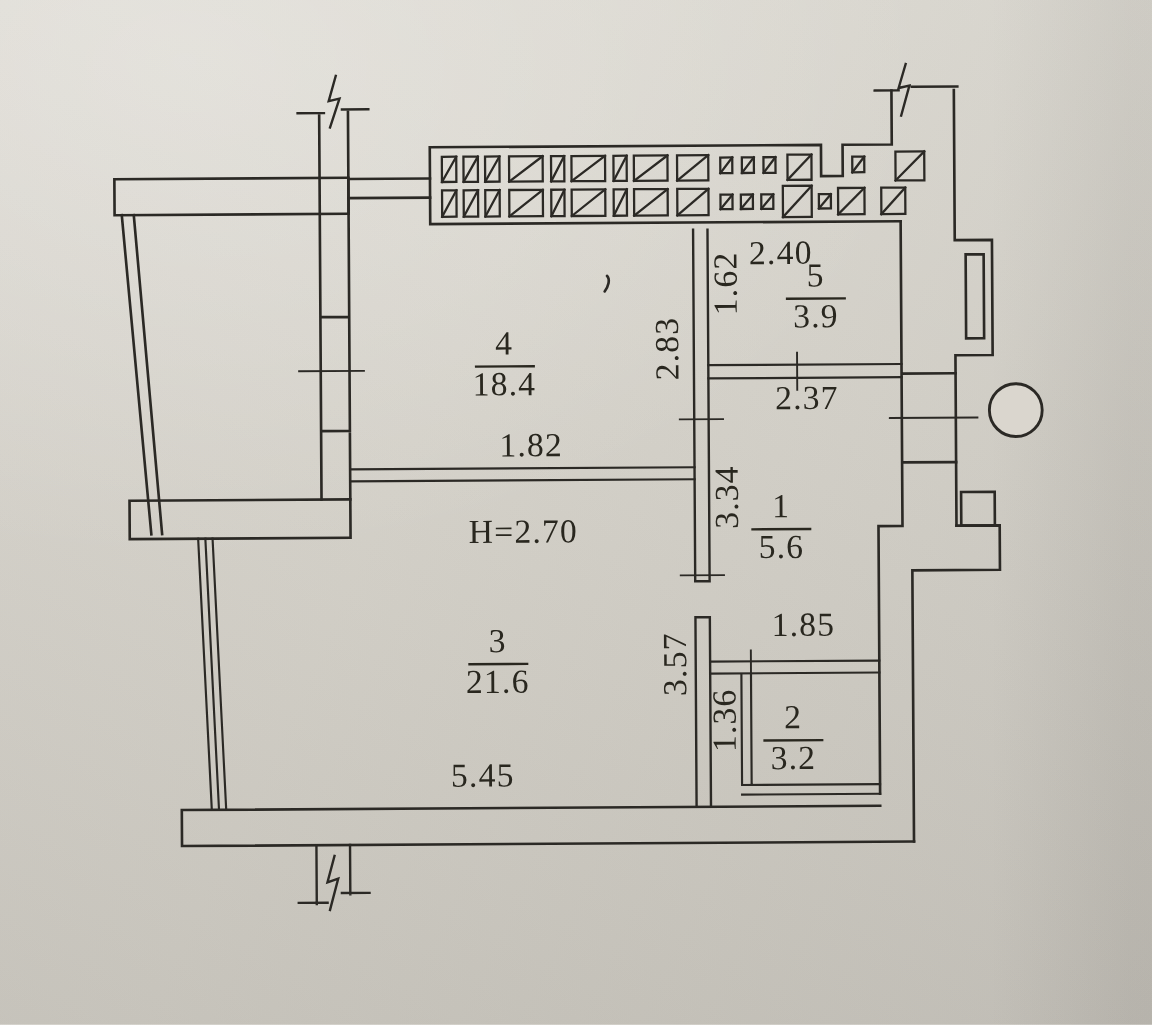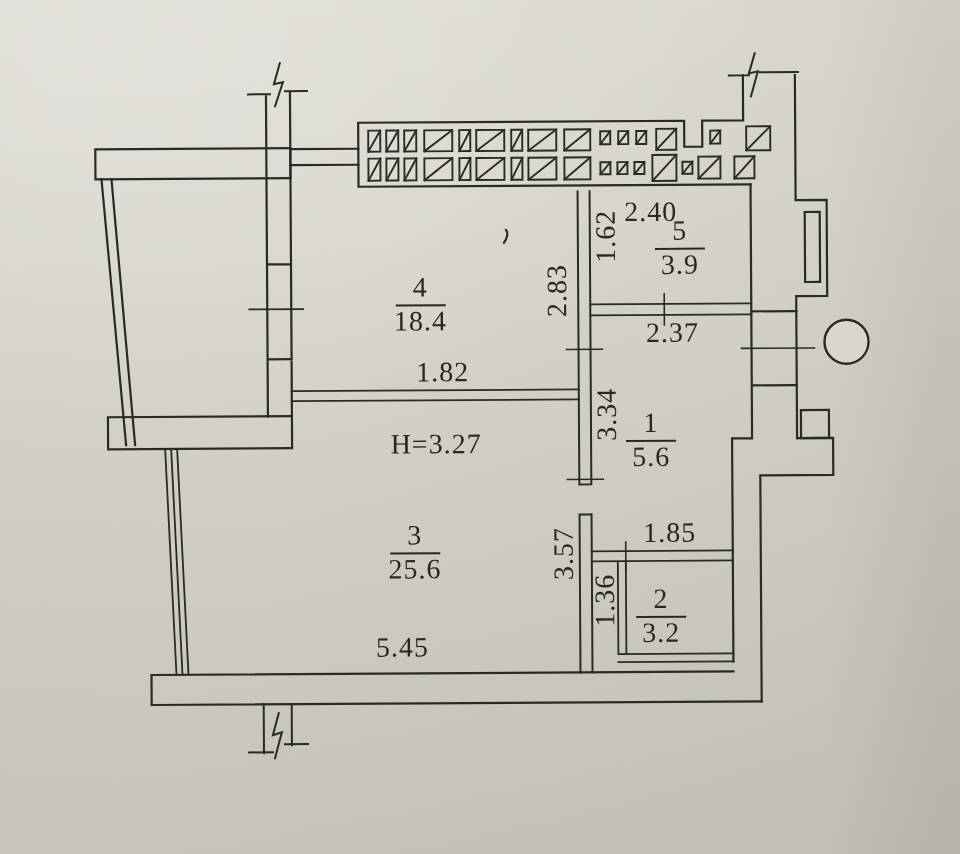--- a/index.html
+++ b/index.html
@@ -170,40 +170,40 @@
       <path d="M507,230 C510,233 508,239 505,243" stroke-width="2.2" stroke-linecap="round"></path>
     </g>
   </svg>
 
   <div class="dim" style="left:652px;top:213px">2.40</div>
   <div class="dim v" style="left:607px;top:237px">1.62</div>
   <div class="dim v" style="left:558px;top:291px">2.83</div>
   <div class="dim" style="left:673px;top:334px">2.37</div>
   <div class="dim" style="left:443px;top:372px">1.82</div>
   <div class="dim v" style="left:607px;top:415px">3.34</div>
-  <div class="dim" style="left:436px;top:444px">Н=3.27</div>
-  <div class="dim" style="left:669px;top:534px">1.85</div>
+  <div class="dim" style="left:436px;top:444px">Н=2.70</div>
+  <div class="dim" style="left:669px;top:523px">1.85</div>
   <div class="dim v" style="left:563px;top:554px">3.57</div>
   <div class="dim v" style="left:604px;top:601px">1.36</div>
   <div class="dim" style="left:401px;top:647px">5.45</div>
 
   <div class="room" style="left:681px;top:249px">
     <div class="rnum">5</div>
     <div class="rarea">3.9</div>
   </div>
   <div class="room" style="left:421px;top:304px">
     <div class="rnum">4</div>
     <div class="rarea">18.4</div>
   </div>
   <div class="room" style="left:651px;top:441px">
     <div class="rnum">1</div>
     <div class="rarea">5.6</div>
   </div>
   <div class="room" style="left:414px;top:552px">
     <div class="rnum">3</div>
-    <div class="rarea">25.6</div>
+    <div class="rarea">21.6</div>
   </div>
   <div class="room" style="left:660px;top:617px">
     <div class="rnum">2</div>
     <div class="rarea">3.2</div>
   </div>
 
 </div>
 
 </body></html>

